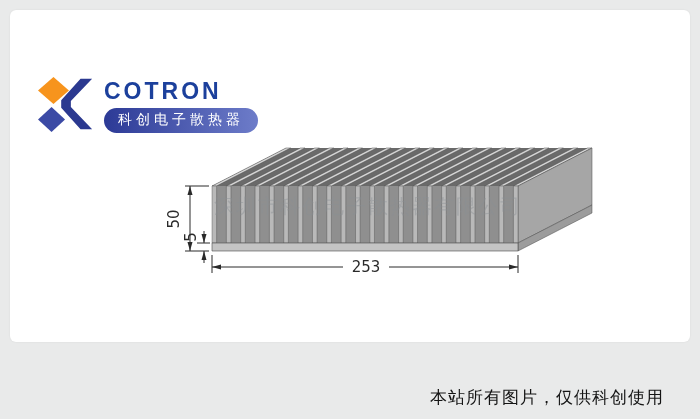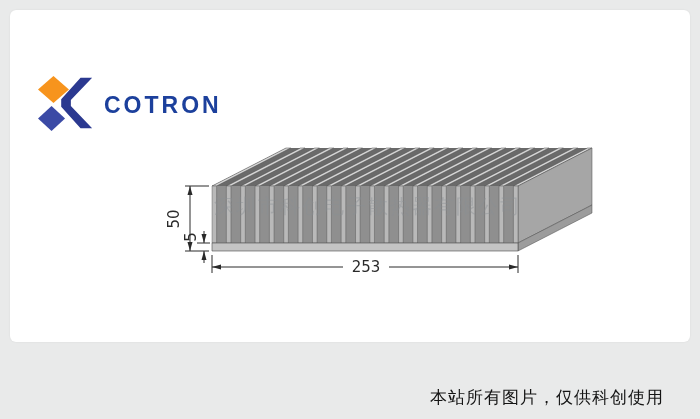--- a/index.html
+++ b/index.html
@@ -80,20 +80,21 @@
   <div class="card"></div>
 
   <div class="logo">
     <svg class="logo-mark" viewBox="0 0 60 60">
       <path d="M56,4 L34,27 L34,33 L56,56 L44,56 L24,34 L24,26 L44,4 Z" fill="#2b3990"></path>
       <polygon points="14,33 28,46 14,59 0,46" fill="#3b4aa5"></polygon>
       <polygon points="16,2 32,16 16,30 0,16" fill="#f7941d"></polygon>
     </svg>
     <div class="logo-text">
       <div class="brand">COTRON</div>
+      <div class="pill">科创电子散热器</div>
     </div>
   </div>
 
   <svg class="drawing-svg" viewBox="0 0 700 419">
 
     <g id="hs-group">
         <polygon points="212,186 518,186 592,148 286,148" fill="#6a6a6a"></polygon>
         <polygon points="212,186 216.6,186 290.6,148 286,148" fill="#d6d6d6" stroke="#4a4a4a" stroke-width="0.5"></polygon>
         <polygon points="226.35238095238094,186 230.95238095238093,186 304.95238095238096,148 300.35238095238094,148" fill="#d6d6d6" stroke="#4a4a4a" stroke-width="0.5"></polygon>
         <polygon points="240.7047619047619,186 245.3047619047619,186 319.3047619047619,148 314.7047619047619,148" fill="#d6d6d6" stroke="#4a4a4a" stroke-width="0.5"></polygon>

